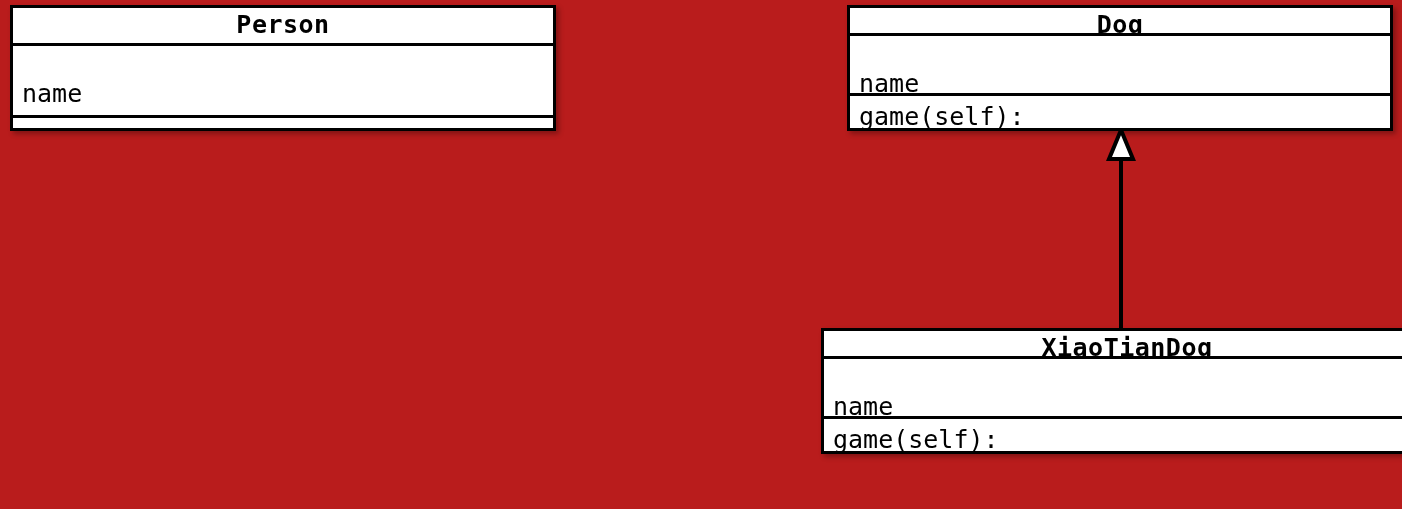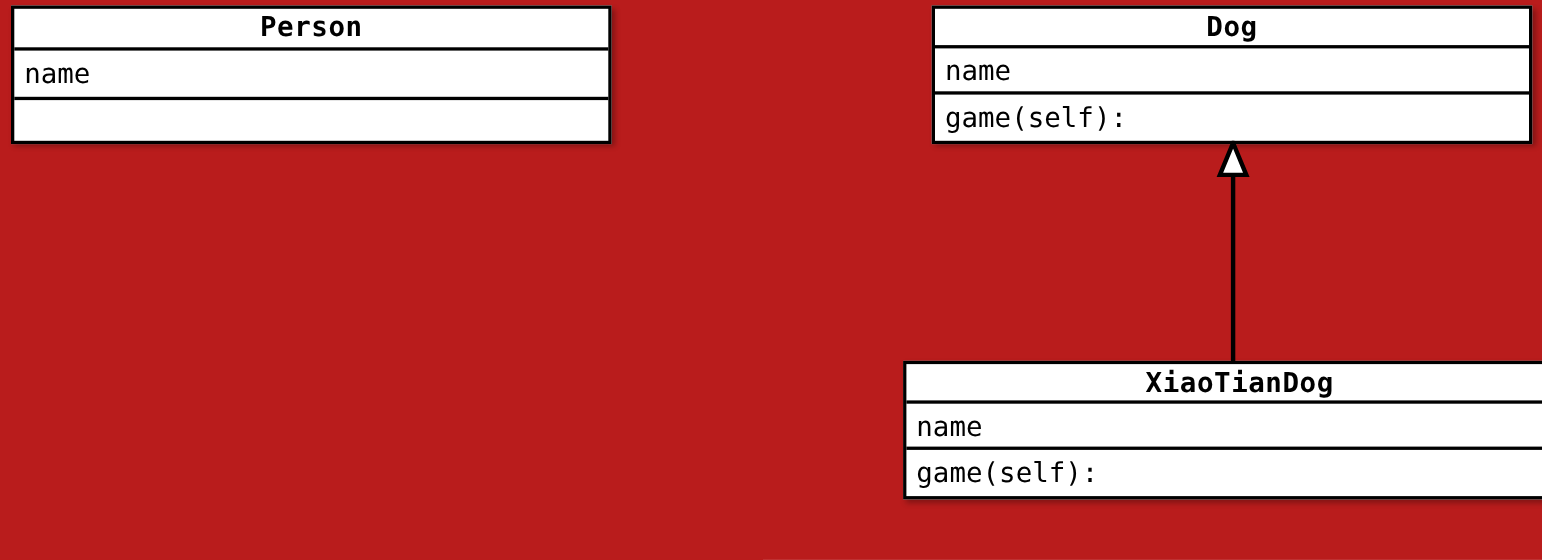--- a/index.html
+++ b/index.html
@@ -44,20 +44,21 @@
     height: 45px;
     line-height: 42px;
     padding-left: 9px;
     font-size: 25px;
     color: #000000;
     white-space: nowrap;
     overflow: hidden;
   }
   .uml-row.divided {
     border-bottom: 3px solid #000000;
+    margin-top: 27px;
   }
   .uml-row .accent {
     color: #bb0033;
   }
 
   
   #person-class   { left: 10px;  top: 5px;   width: 546px; height: 126px; }
   #dog-class      { left: 847px; top: 5px;   width: 546px; height: 126px; }
   #xiaotian-class { left: 821px; top: 328px; width: 612px; height: 126px; }
 

